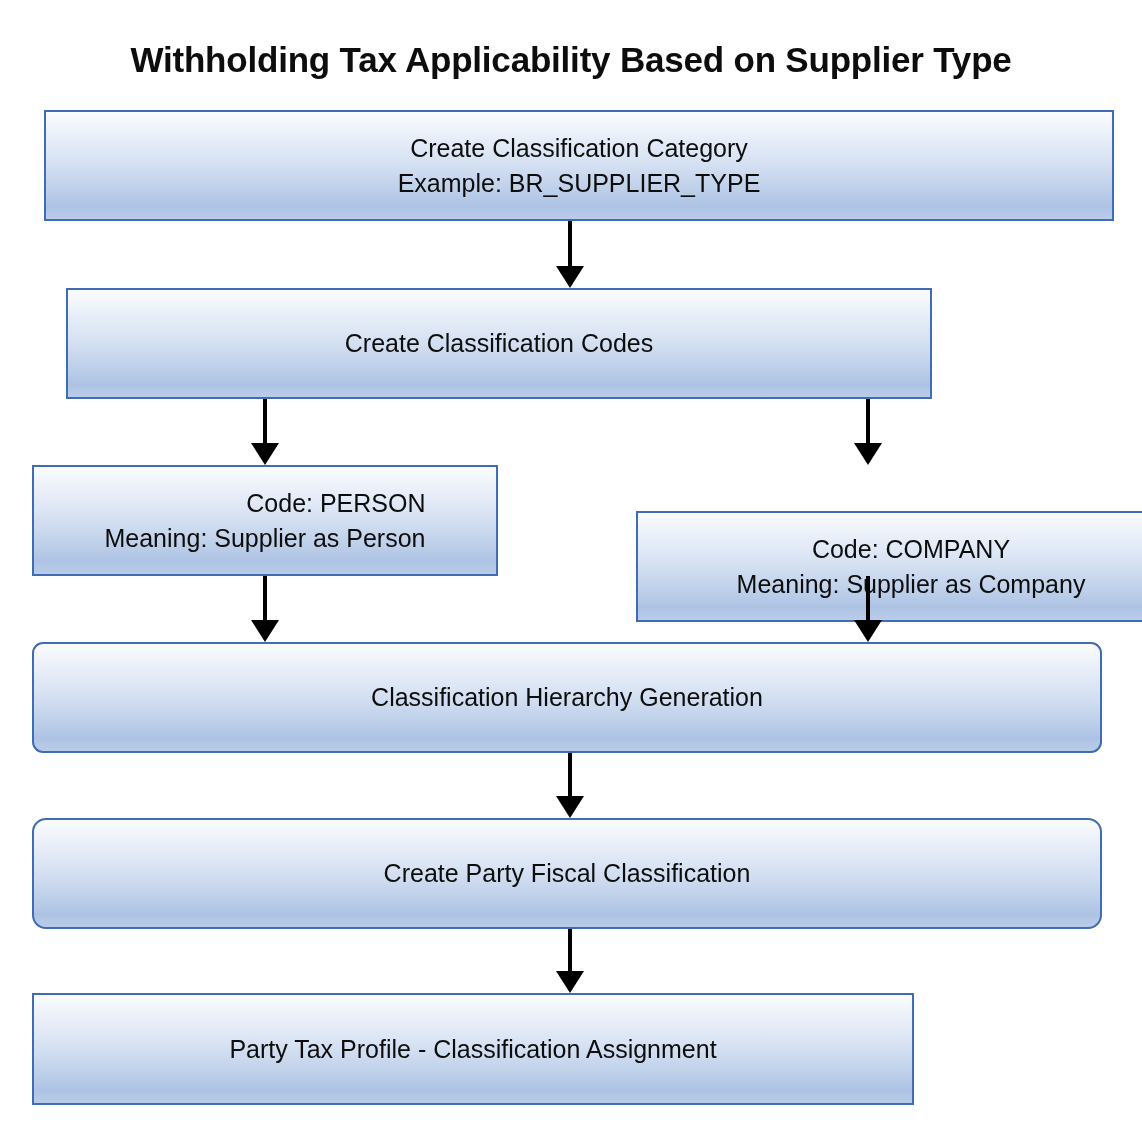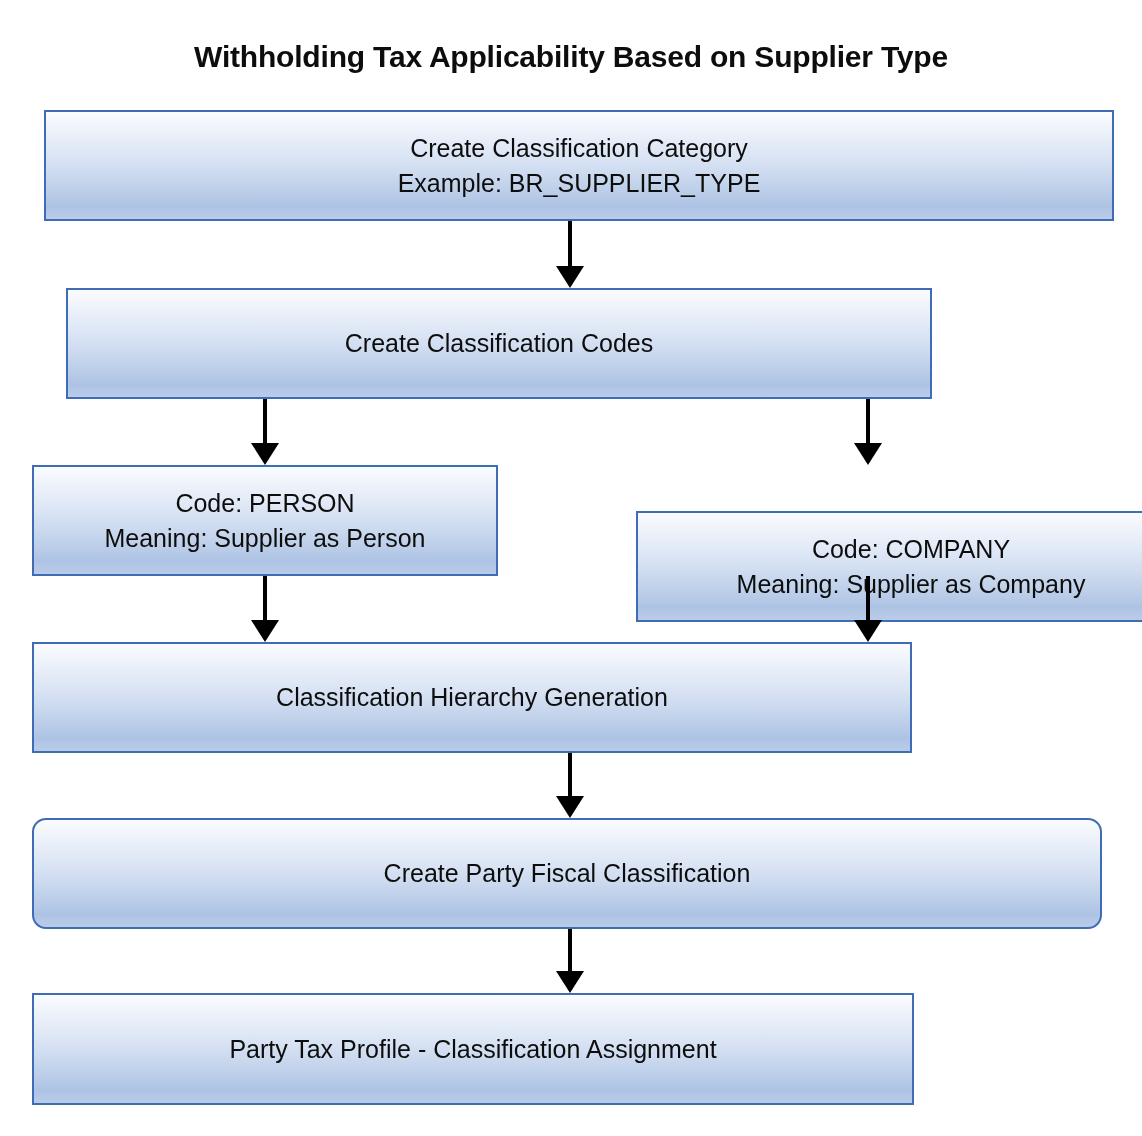--- a/index.html
+++ b/index.html
@@ -19,21 +19,21 @@
     overflow: hidden;
   }
 
   
   .diagram-title {
     position: absolute;
     left: 0;
     top: 40px;
     width: 1142px;
     text-align: center;
-    font-size: 30px;
+    font-size: 35px;
     font-weight: bold;
     color: #0d0d0d;
     letter-spacing: -0.2px;
     white-space: nowrap;
   }
 
   
   .node {
     position: absolute;
     box-sizing: border-box;
@@ -108,41 +108,41 @@
   <div class="arrow" style="left:243px; top:399px; width:44px; height:66px;">
     <div class="stem" style="height:44px;"></div>
     <div class="head"></div>
   </div>
 
   <div class="arrow" style="left:846px; top:399px; width:44px; height:66px;">
     <div class="stem" style="height:44px;"></div>
     <div class="head"></div>
   </div>
 
-  <div class="node" style="left:32px; top:465px; width:466px; height:111px;">
+  <div class="node" style="left:32px; top:465px; width:466px; height:111px;text-align:right;">
     <span class="node-text">Code: PERSON
 Meaning: Supplier as Person</span>
   </div>
 
   <div class="node" style="left:636px; top:465px; width:550px; height:111px;margin-top:46px;">
     <span class="node-text">Code: COMPANY
 Meaning: Supplier as Company</span>
   </div>
 
   <div class="arrow" style="left:243px; top:576px; width:44px; height:66px;">
     <div class="stem" style="height:44px;"></div>
     <div class="head"></div>
   </div>
 
   <div class="arrow" style="left:846px; top:576px; width:44px; height:66px;">
     <div class="stem" style="height:44px;"></div>
     <div class="head"></div>
   </div>
 
-  <div class="node" style="left:32px; top:642px; width:880px; height:111px;">
+  <div class="node" style="left:32px; top:642px; width:1070px; height:111px;border-radius:11px;">
     <span class="node-text">Classification Hierarchy Generation</span>
   </div>
 
   <div class="arrow" style="left:548px; top:753px; width:44px; height:65px;">
     <div class="stem" style="height:43px;"></div>
     <div class="head"></div>
   </div>
 
   <div class="node" style="left:32px; top:818px; width:1070px; height:111px;border-radius:14px;">
     <span class="node-text">Create Party Fiscal Classification</span>

